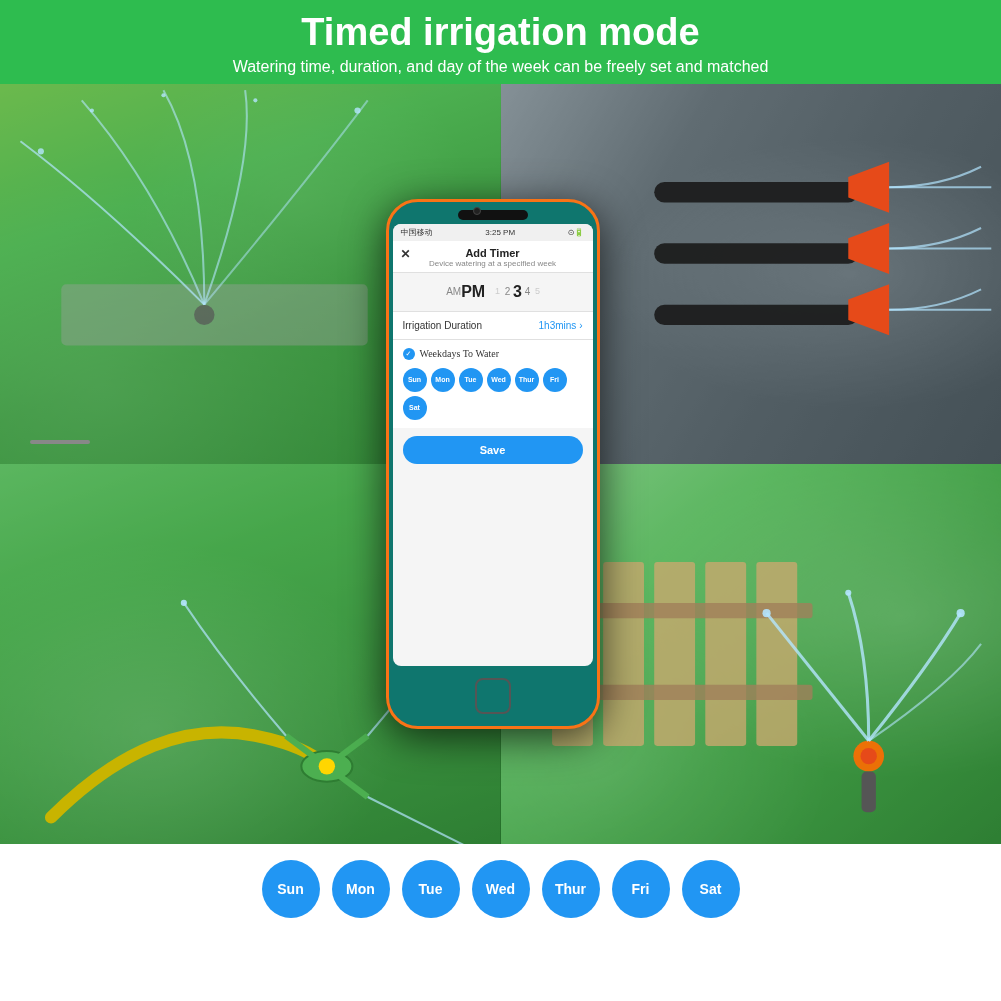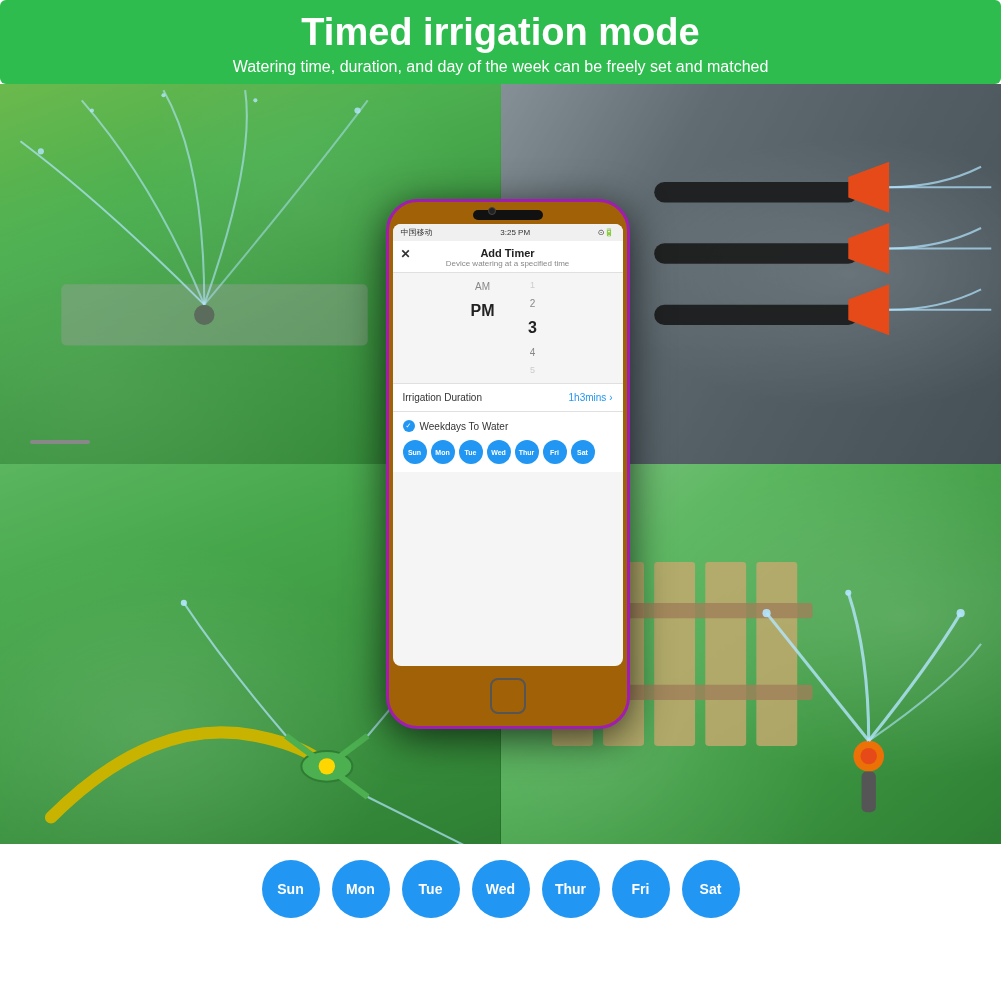--- a/index.html
+++ b/index.html
@@ -9,21 +9,20 @@
       overflow: hidden;
       font-family: Arial, sans-serif;
       background: #fff;
     }
 
     
     .header {
       background: #2ebc4f;
       text-align: center;
       padding: 10px 20px 8px;
-      border-radius: 6px;
     }
     .header-title {
       font-size: 38px;
       font-weight: bold;
       color: #fff;
       line-height: 1.2;
     }
     .header-subtitle {
       font-size: 16px;
       color: #fff;
@@ -76,25 +75,25 @@
       position: absolute;
       left: 50%;
       top: 50%;
       transform: translate(-50%, -50%);
       z-index: 10;
       width: 230px;
       height: 530px;
     }
 
     .phone {
-      width: 244px;
+      width: 214px;
       height: 530px;
-      background: #a16207;
+      background: #0f766e;
       border-radius: 32px;
-      border: 3px solid #a21caf;
+      border: 3px solid #f97316;
       position: relative;
       box-shadow: 0 8px 40px rgba(0,0,0,0.7);
       overflow: hidden;
     }
 
     .phone-notch {
       position: absolute;
       top: 8px;
       left: 50%;
       transform: translateX(-50%);
@@ -205,20 +204,21 @@
     .weekdays-section {
       background: #fff;
       padding: 8px 10px;
     }
 
     .weekdays-header {
       display: flex;
       align-items: center;
       gap: 5px;
       margin-bottom: 8px;
+      font-family: Liberation Serif, serif;
     }
 
     .check-circle {
       width: 12px;
       height: 12px;
       background: #2196F3;
       border-radius: 50%;
       display: flex;
       align-items: center;
       justify-content: center;
@@ -322,21 +322,21 @@
       padding: 4px 0;
     }
 
     .picker-cols {
       display: flex;
       justify-content: center;
     }
 
     .picker-col {
       display: flex;
-      flex-direction: column;
+      flex-direction: row;
       align-items: center;
       width: 50px;
     }
 
     .picker-item {
       font-size: 9px;
       color: #ccc;
       line-height: 1.9;
       width: 100%;
       text-align: center;
@@ -465,21 +465,21 @@
 
         <div class="screen-status">
           <span>中国移动</span>
           <span>3:25 PM</span>
           <span>⊙🔋</span>
         </div>
 
         <div class="screen-header">
           <span class="screen-close">✕</span>
           <div class="screen-title">Add Timer</div>
-          <div class="screen-subtitle">Device watering at a specified time</div>
+          <div class="screen-subtitle">Device watering at a specified week</div>
         </div>
 
         <div class="time-picker-container">
           <div class="picker-cols">
 
             <div class="picker-col">
               <div class="picker-item"></div>
               <div class="picker-item near">AM</div>
               <div class="picker-item active">PM</div>
               <div class="picker-item near"></div>
@@ -514,20 +514,21 @@
             <div class="day-badge">Sun</div>
             <div class="day-badge">Mon</div>
             <div class="day-badge">Tue</div>
             <div class="day-badge">Wed</div>
             <div class="day-badge">Thur</div>
             <div class="day-badge">Fri</div>
             <div class="day-badge">Sat</div>
           </div>
         </div>
 
+        <button class="save-btn">Save</button>
       </div>
 
       <div class="phone-home"></div>
     </div>
   </div>
 </div>
 
 <div class="bottom-days">
   <div class="bottom-day-badge">Sun</div>
   <div class="bottom-day-badge">Mon</div>

